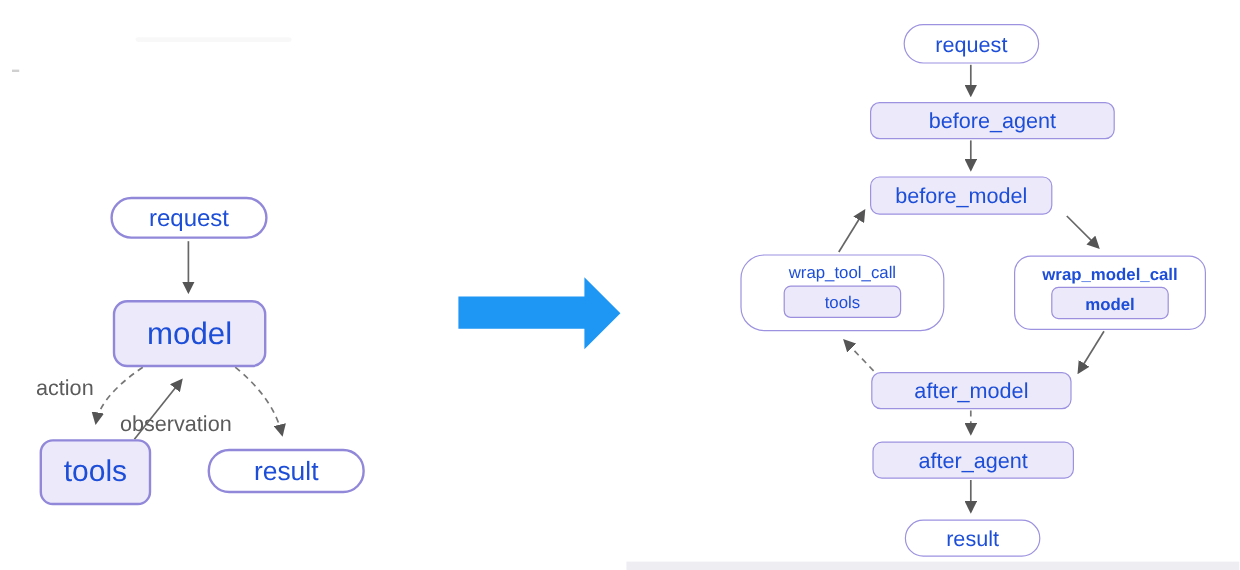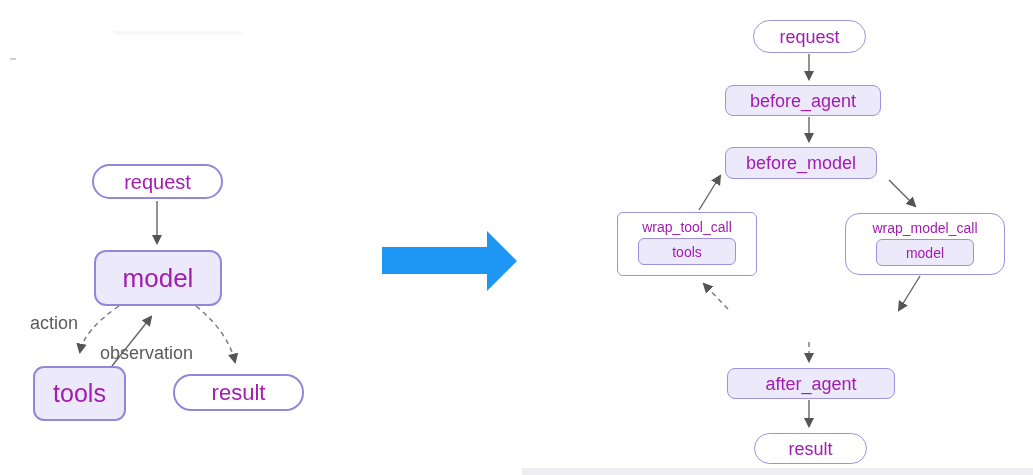--- a/index.html
+++ b/index.html
@@ -10,46 +10,46 @@
     overflow:hidden;
     font-family:"Liberation Sans","DejaVu Sans",sans-serif;
     color:#2b2b2b;
   }
   .node{
     position:absolute;
     display:flex;align-items:center;justify-content:center;
     box-sizing:border-box;
     background:#ffffff;
     border:2px solid #9188da;
-    color:#a21caf;
+    color:#1d4ed8;
     text-align:center;
     line-height:1;
   }
   .fill{background:#ece9fa;}
   .pill{border-radius:18px;}
   .rect{border-radius:9px;}
   
   .n-l-request{left:92px;top:164px;width:131px;height:35px;font-size:20px;}
   .n-l-model{left:94px;top:250px;width:128px;height:56px;font-size:26px;border-radius:12px;}
   .n-l-tools{left:33px;top:366px;width:93px;height:55px;font-size:25px;border-radius:11px;}
   .n-l-result{left:173px;top:374px;width:131px;height:37px;font-size:22px;}
   .edge-label{
     position:absolute;color:#5b5b5b;font-size:18px;
   }
   .lbl-action{left:14px;top:313px;margin-left:16px;}
   .lbl-observation{left:100px;top:343px;}
   
   .rnode{border-width:1.5px;border-color:#9c92e0;font-size:18px;}
   .n-r-request{left:753px;top:20px;width:113px;height:33px;border-radius:17px;}
-  .n-r-before-agent{left:725px;top:85px;width:156px;height:31px;border-radius:8px;}
+  .n-r-before-agent{left:725px;top:85px;width:204px;height:31px;border-radius:8px;}
   .n-r-before-model{left:725px;top:147px;width:152px;height:32px;border-radius:8px;}
-  .n-r-wrap-tool{left:617px;top:212px;width:140px;height:64px;border-radius:6px;
+  .n-r-wrap-tool{left:617px;top:212px;width:170px;height:64px;border-radius:20px;
     flex-direction:column;justify-content:flex-start;padding-top:7px;font-size:14px;}
   .n-r-wrap-model{left:845px;top:213px;width:160px;height:62px;border-radius:14px;
-    flex-direction:column;justify-content:flex-start;padding-top:7px;font-size:14px;}
+    flex-direction:column;justify-content:flex-start;padding-top:7px;font-size:14px;font-weight:bold;}
   .inner{
     margin-top:4px;width:96px;height:25px;
     display:flex;align-items:center;justify-content:center;
     background:#ece9fa;border:1.5px solid #9c8fdd;border-radius:6px;
     font-size:14px;
   }
   .n-r-after-model{left:726px;top:310px;width:167px;height:31px;border-radius:8px;}
   .n-r-after-agent{left:727px;top:368px;width:168px;height:31px;border-radius:8px;}
   .n-r-result{left:754px;top:433px;width:113px;height:31px;border-radius:16px;}
   
@@ -119,20 +119,23 @@
     <div class="inner">
       <span>tools</span>
     </div>
   </div>
   <div class="node rnode n-r-wrap-model">
     <span>wrap_model_call</span>
     <div class="inner">
       <span>model</span>
     </div>
   </div>
+  <div class="node rnode fill n-r-after-model">
+    <span>after_model</span>
+  </div>
   <div class="node rnode fill n-r-after-agent">
     <span>after_agent</span>
   </div>
   <div class="node pill rnode n-r-result">
     <span>result</span>
   </div>
 
   <div class="ghost-smudge"></div>
   <div class="tiny-dash"></div>
   <div class="bottom-strip"></div>

